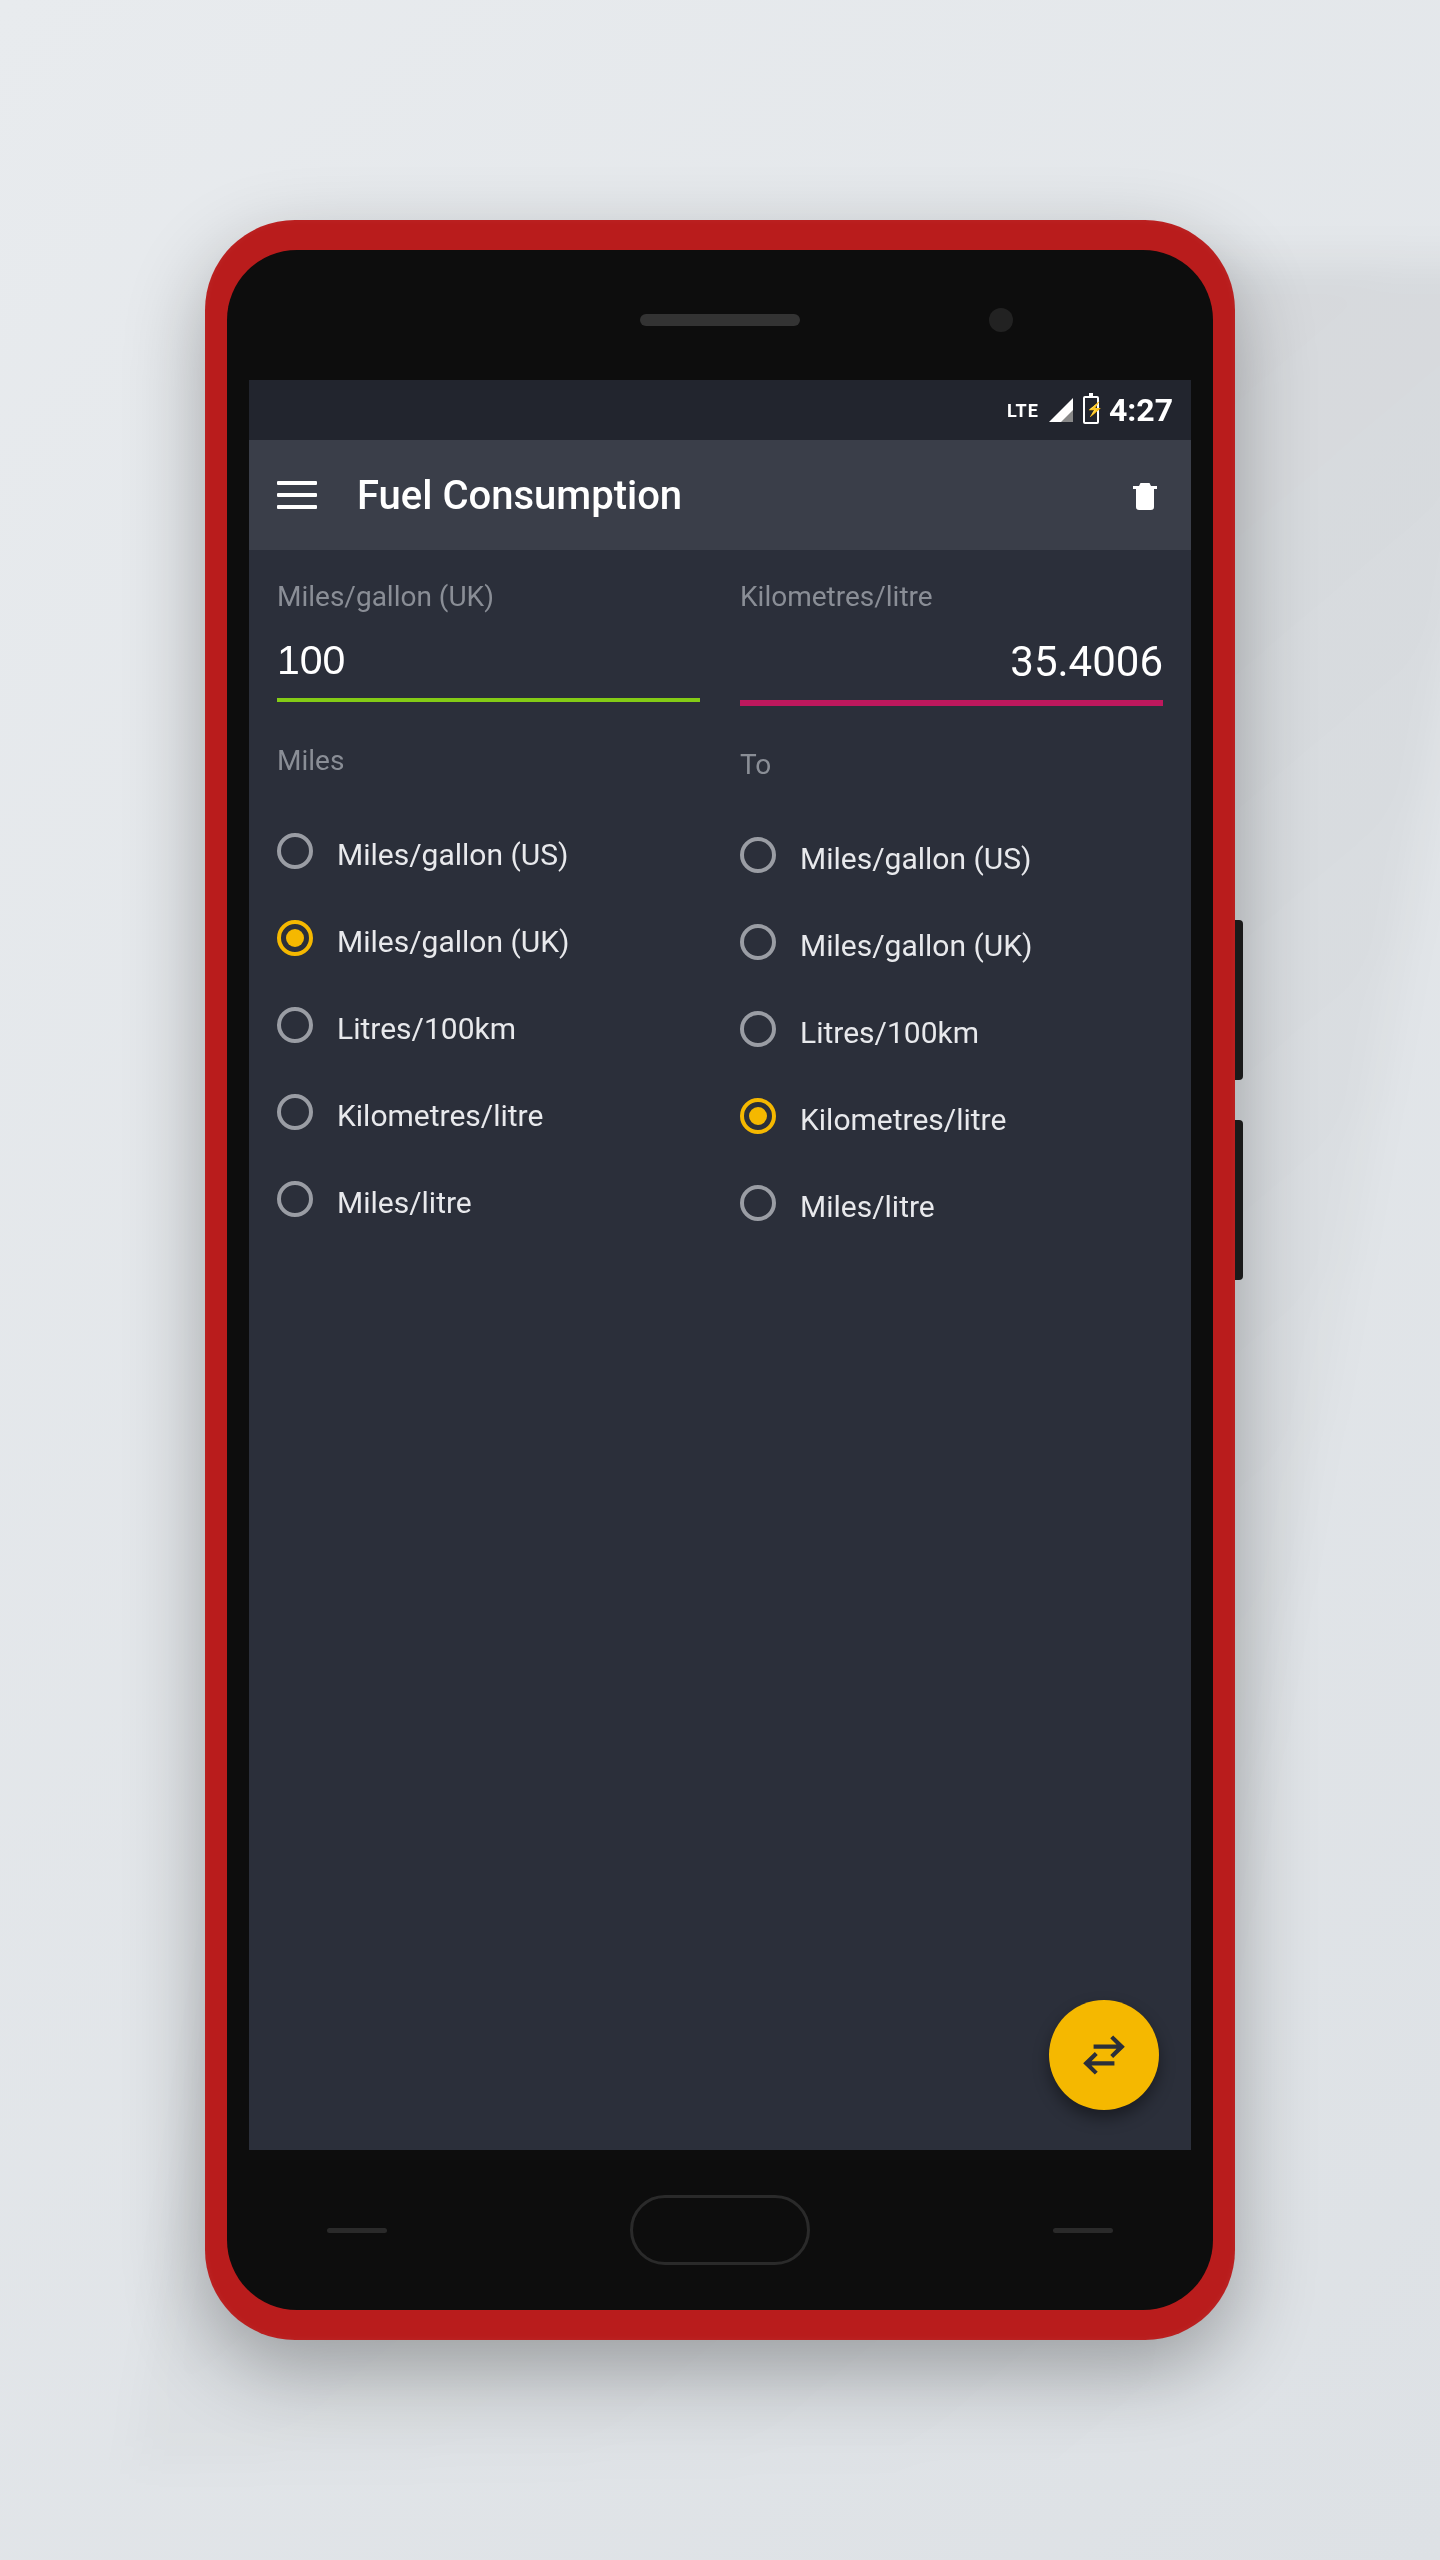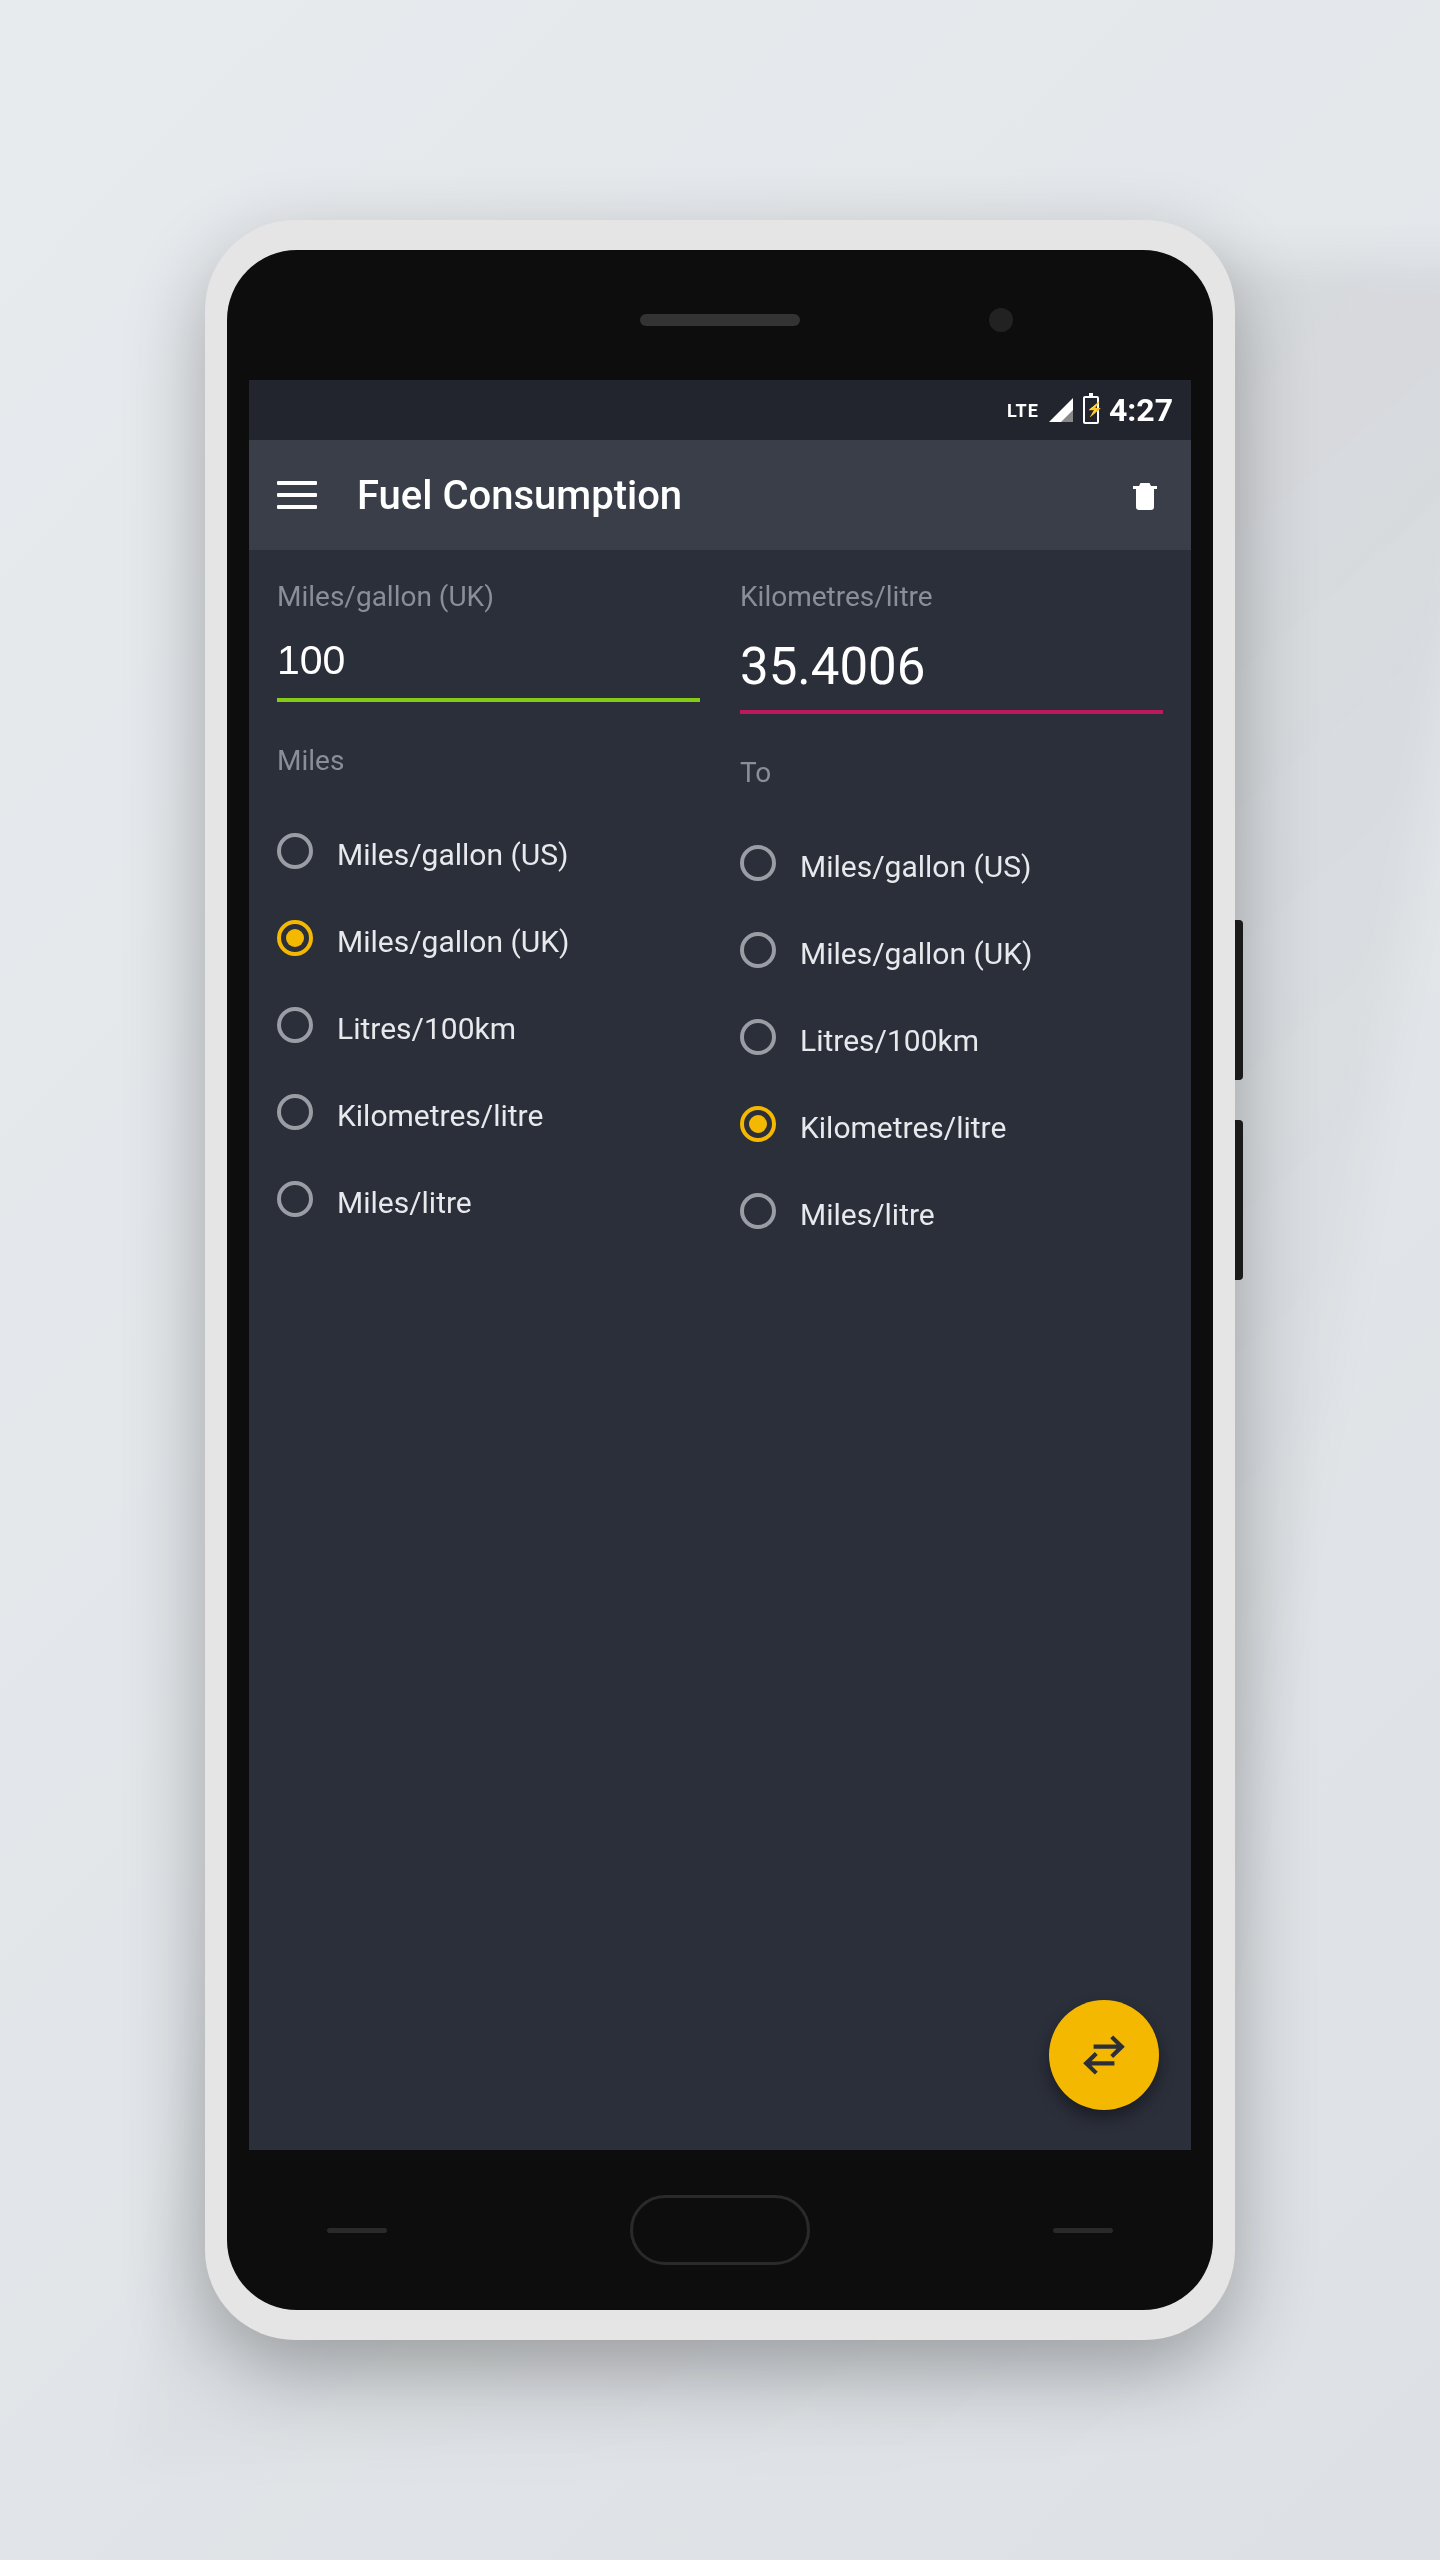--- a/index.html
+++ b/index.html
@@ -22,21 +22,21 @@
     height: 2200px;
     background: linear-gradient(135deg, rgba(0,0,0,0.08), rgba(0,0,0,0));
     transform: skew(-10deg, 0);
     filter: blur(20px);
     pointer-events: none;
   }
   
   .phone {
     width: 1030px;
     height: 2120px;
-    background: #e5e5e5;
+    background: #b91c1c;
     border-radius: 90px;
     padding: 30px 22px;
     box-shadow: 0 30px 80px rgba(0,0,0,0.3), inset 0 0 8px rgba(255,255,255,0.05);
     position: relative;
     z-index: 2;
   }
   .phone-inner {
     width: 100%;
     height: 100%;
     background: #0d0d0d;
@@ -206,25 +206,25 @@
     font-size: 41px;
     color: #fff;
     background: transparent;
     border: none;
     border-bottom: 4px solid #84cc16;
     padding: 6px 0 14px;
     width: 100%;
     outline: none;
   }
   .value-display {
-    font-size: 51px;
-    color: #fff;
-    text-align: left;
+    font-size: 42px;
+    color: #fff;
+    text-align: right;
     padding: 6px 0 14px;
-    border-bottom: 4px solid #be185d;
+    border-bottom: 6px solid #be185d;
   }
   .section-label {
     font-size: 28px;
     color: #8a8e96;
     margin-top: 42px;
     margin-bottom: 30px;
   }
   .radio-item {
     display: flex;
     align-items: center;

